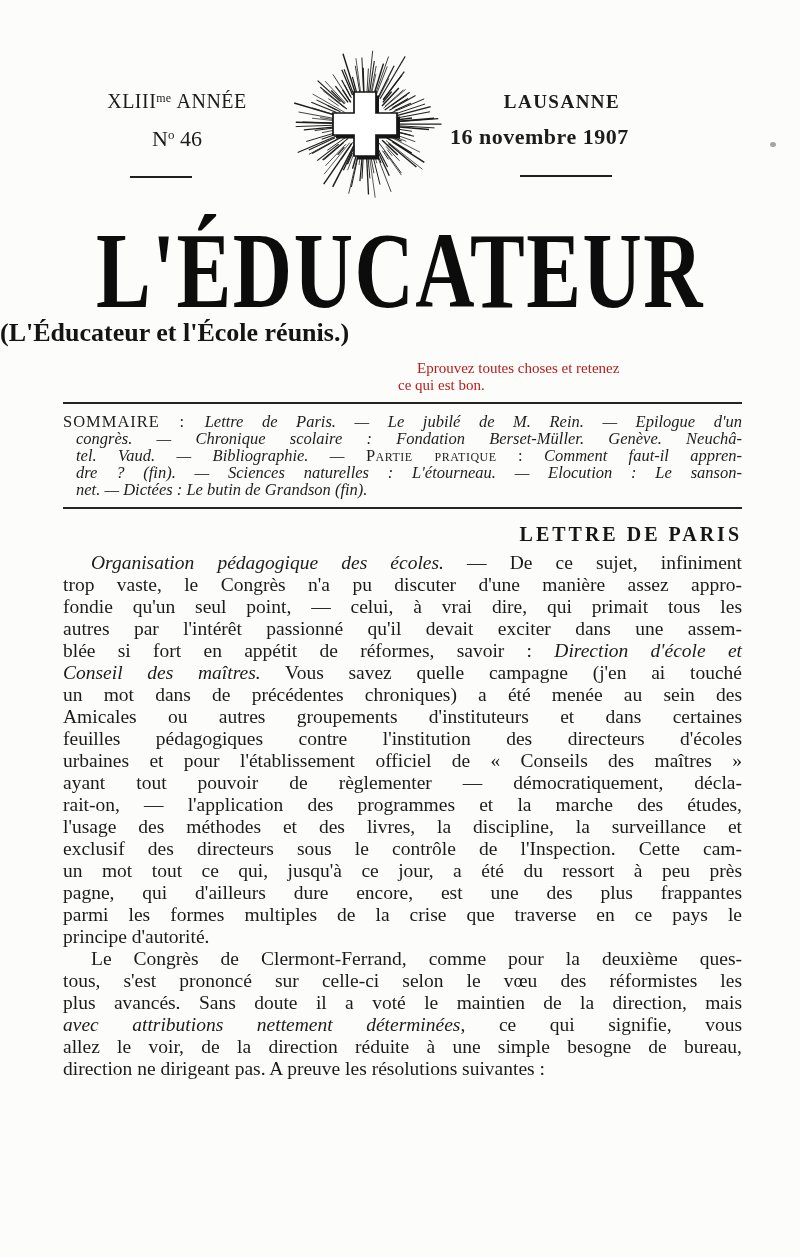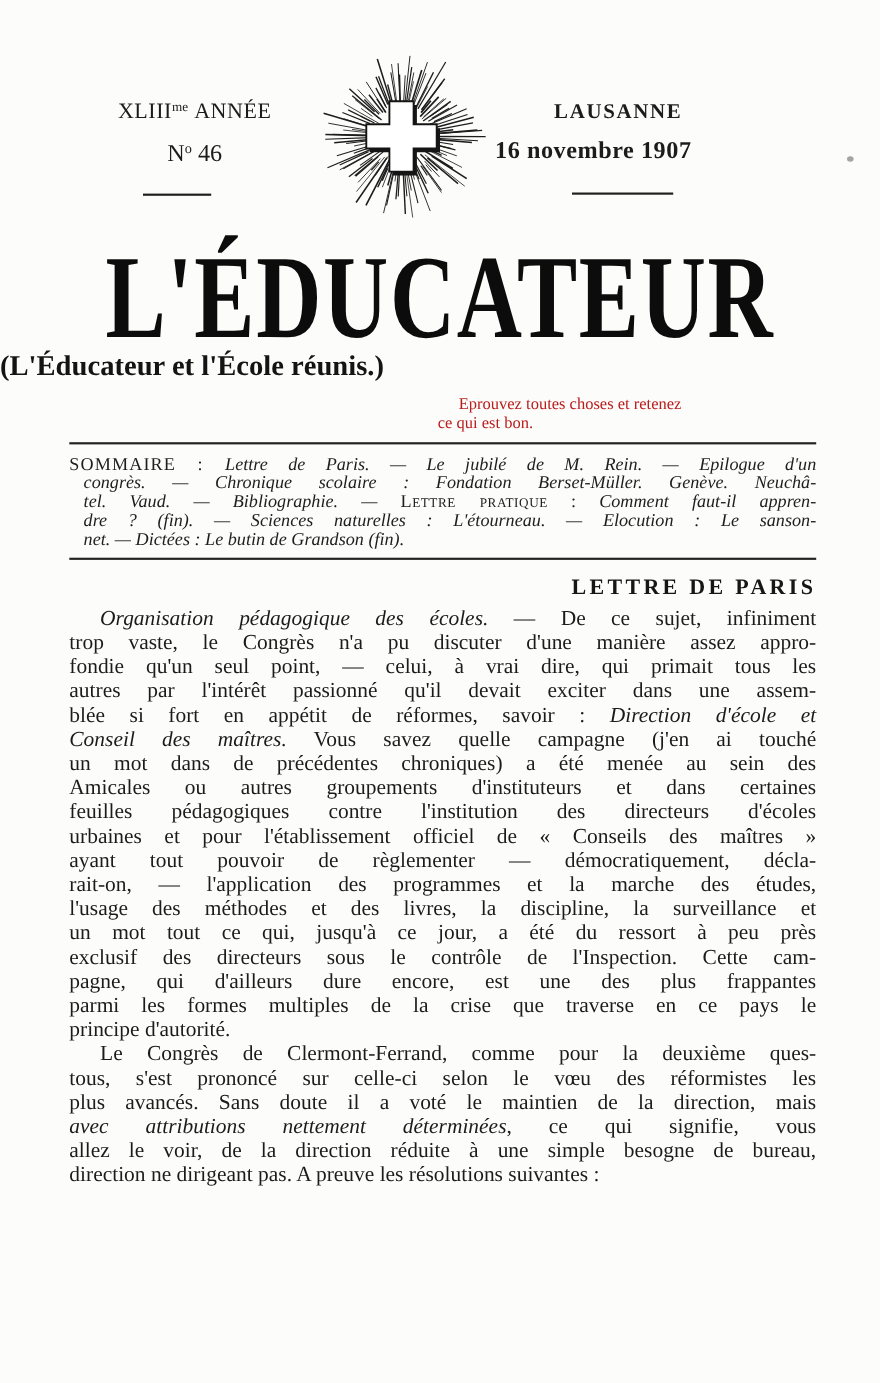--- a/index.html
+++ b/index.html
@@ -211,21 +211,21 @@
   <div class="m1">Eprouvez toutes choses et retenez</div>
   <div class="m2">ce qui est bon.</div>
 </div>
 
 <div class="abs content">
   <div class="xrule"></div>
 
   <div class="sommaire">
       <div class="tline"><span class="lead">SOMMAIRE : </span><span class="it">Lettre de Paris. — Le jubilé de M. Rein. — Epilogue d'un</span></div>
       <div class="tline hang"><span class="it">congrès. — Chronique scolaire : Fondation Berset-Müller. Genève. Neuchâ-</span></div>
-      <div class="tline hang"><span class="it">tel. Vaud. — Bibliographie. — </span><span class="sc">Lettre pratique</span><span> : </span><span class="it">Comment faut-il appren-</span></div>
+      <div class="tline hang"><span class="it">tel. Vaud. — Bibliographie. — </span><span class="sc">Partie pratique</span><span> : </span><span class="it">Comment faut-il appren-</span></div>
       <div class="tline hang"><span class="it">dre ? (fin). — Sciences naturelles : L'étourneau. — Elocution : Le sanson-</span></div>
       <div class="tline tlast hang"><span class="it">net. — Dictées : Le butin de Grandson (fin).</span></div>
     </div>
 
   <div class="xrule rule2"></div>
 
   <h2 class="article-heading">LETTRE DE PARIS</h2>
 
   <div class="body-text">
     <div>
@@ -235,22 +235,22 @@
         <div class="tline"><span>autres par l'intérêt passionné qu'il devait exciter dans une assem-</span></div>
         <div class="tline"><span>blée si fort en appétit de réformes, savoir : </span><span class="it">Direction d'école et</span></div>
         <div class="tline"><span class="it">Conseil des maîtres.</span><span> Vous savez quelle campagne (j'en ai touché</span></div>
         <div class="tline"><span>un mot dans de précédentes chroniques) a été menée au sein des</span></div>
         <div class="tline"><span>Amicales ou autres groupements d'instituteurs et dans certaines</span></div>
         <div class="tline"><span>feuilles pédagogiques contre l'institution des directeurs d'écoles</span></div>
         <div class="tline"><span>urbaines et pour l'établissement officiel de « Conseils des maîtres »</span></div>
         <div class="tline"><span>ayant tout pouvoir de règlementer — démocratiquement, décla-</span></div>
         <div class="tline"><span>rait-on, — l'application des programmes et la marche des études,</span></div>
         <div class="tline"><span>l'usage des méthodes et des livres, la discipline, la surveillance et</span></div>
+        <div class="tline"><span>exclusif des directeurs sous le contrôle de l'Inspection. Cette cam-</span></div>
         <div class="tline"><span>un mot tout ce qui, jusqu'à ce jour, a été du ressort à peu près</span></div>
-        <div class="tline"><span>exclusif des directeurs sous le contrôle de l'Inspection. Cette cam-</span></div>
         <div class="tline"><span>pagne, qui d'ailleurs dure encore, est une des plus frappantes</span></div>
         <div class="tline"><span>parmi les formes multiples de la crise que traverse en ce pays le</span></div>
         <div class="tline tlast"><span>principe d'autorité.</span></div>
       </div>
     <div>
         <div class="tline findent"><span>Le Congrès de Clermont-Ferrand, comme pour la deuxième ques-</span></div>
         <div class="tline"><span>tous, s'est prononcé sur celle-ci selon le vœu des réformistes les</span></div>
         <div class="tline"><span>plus avancés. Sans doute il a voté le maintien de la direction, mais</span></div>
         <div class="tline"><span class="it">avec attributions nettement déterminées</span><span>, ce qui signifie, vous</span></div>
         <div class="tline"><span>allez le voir, de la direction réduite à une simple besogne de bureau,</span></div>

